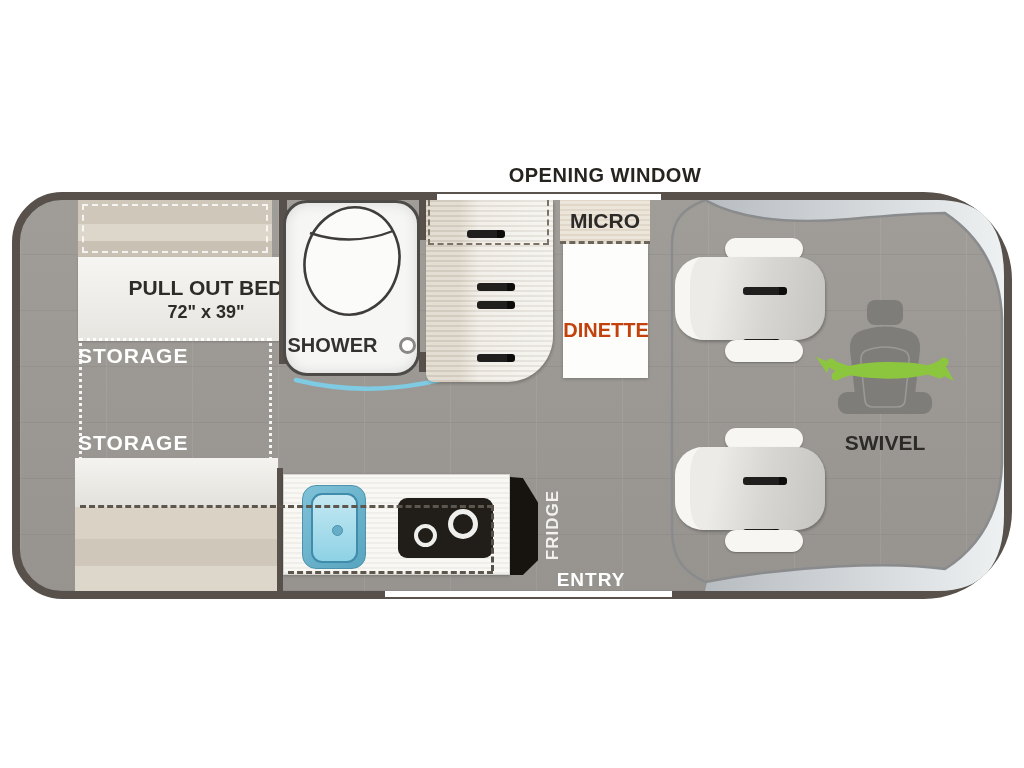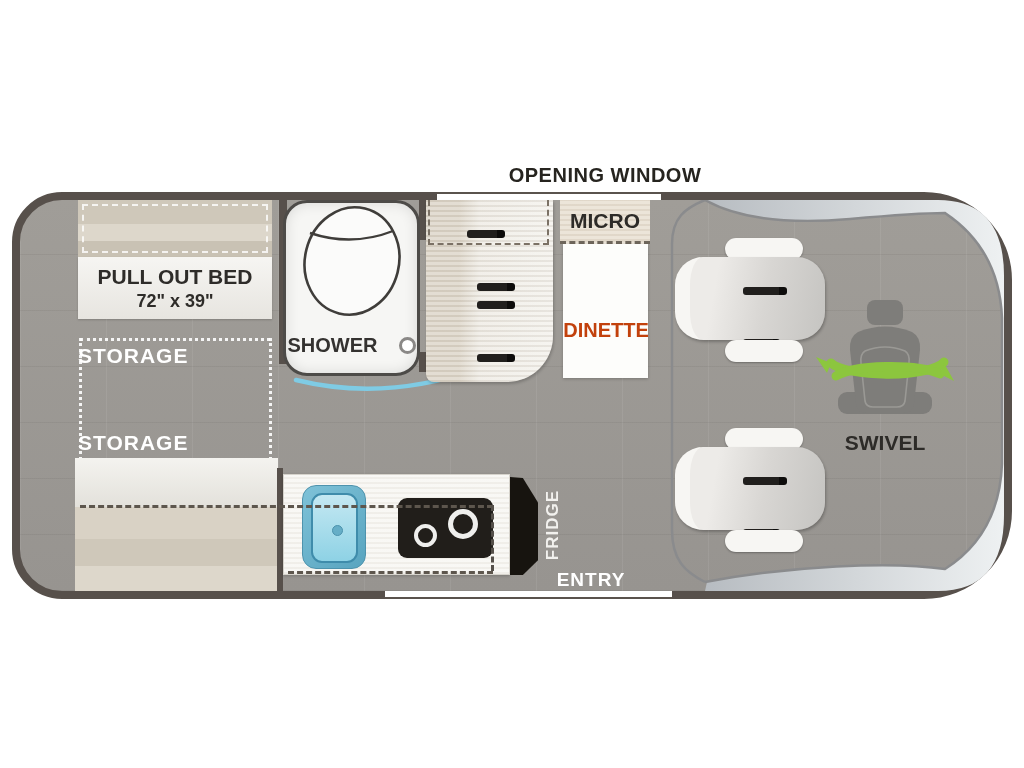--- a/index.html
+++ b/index.html
@@ -17,24 +17,24 @@
          linear-gradient(180deg,#a09d98,#979490);}
   .gap{position:absolute;background:#ffffff;}
   .gap.window{left:417px;top:-8px;width:224px;height:8px;border-top:2px solid #5a534d;box-sizing:border-box;}
   .gap.entry{left:365px;bottom:-8px;width:287px;height:8px;border-bottom:2px solid #5a534d;box-sizing:border-box;}
 
   
   .bed-top{position:absolute;left:58px;top:0;width:194px;height:57px;
       background:linear-gradient(180deg,#cfc8ba 0 42%,#ddd7cb 42% 72%,#c9c2b4 72%);
       background-blend-mode:normal;}
   .bed-top::after{content:"";position:absolute;inset:4px;border:2px dashed rgba(255,255,255,.8);}
-  .bed-mattress{position:absolute;left:58px;top:57px;width:194px;height:62px;
+  .bed-mattress{position:absolute;left:58px;top:57px;width:194px;height:84px;
       background:linear-gradient(180deg,#f6f5f2,#e7e5e0);
       display:flex;flex-direction:column;justify-content:center;align-items:center;
-      box-shadow:0 1px 2px rgba(0,0,0,.18);}
+      box-shadow:0 1px 2px rgba(0,0,0,.18);padding-left:31px;}
   .bed-mattress .l1{font-size:21px;font-weight:bold;color:#2e2c29;}
   .bed-mattress .l2{font-size:18px;font-weight:bold;color:#2e2c29;margin-top:2px;}
   .dot-v{position:absolute;border-left:3px dotted rgba(255,255,255,.9);width:0;}
   .dot-h{position:absolute;border-top:3px dotted rgba(255,255,255,.9);height:0;}
   .storage-lbl{position:absolute;left:58px;width:194px;font-size:21px;font-weight:bold;
       color:#ffffff;text-align:left;letter-spacing:1px;}
   .bench-white{position:absolute;left:55px;top:258px;width:203px;height:49px;
       background:linear-gradient(180deg,#f4f3ef,#e3e1db);}
   .bench-tan{position:absolute;left:55px;top:307px;width:203px;height:84px;
       background:linear-gradient(180deg,#d9d2c5 0 38%,#cfc8ba 38% 70%,#ddd7cb 70%);}

